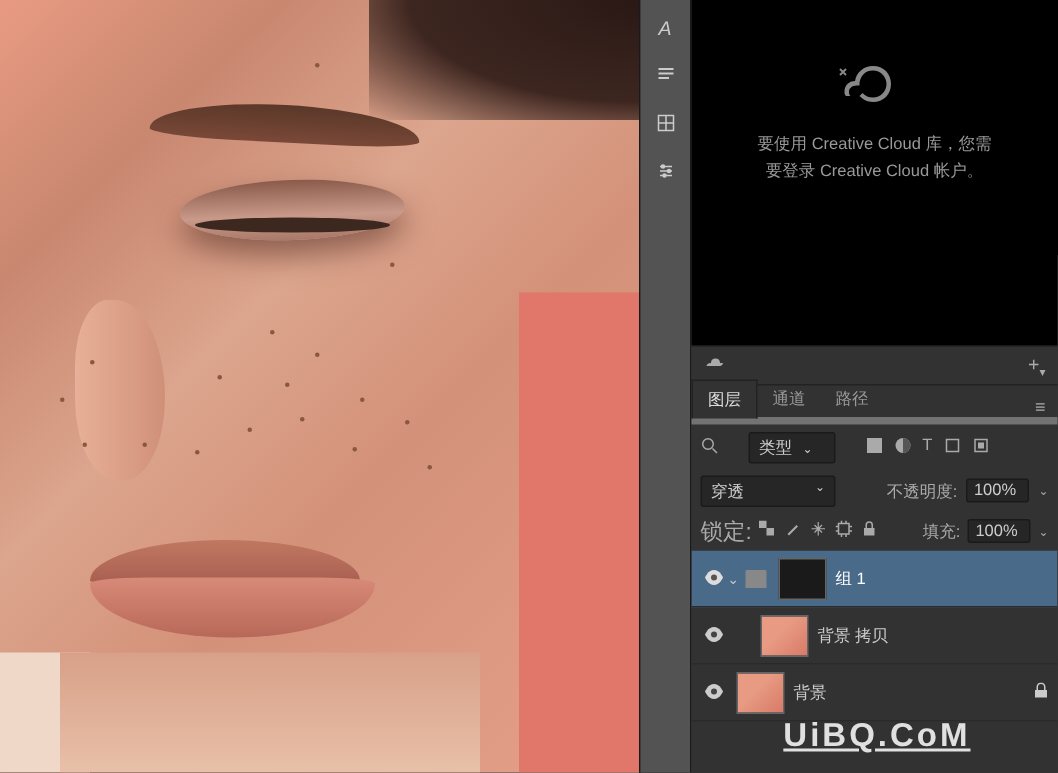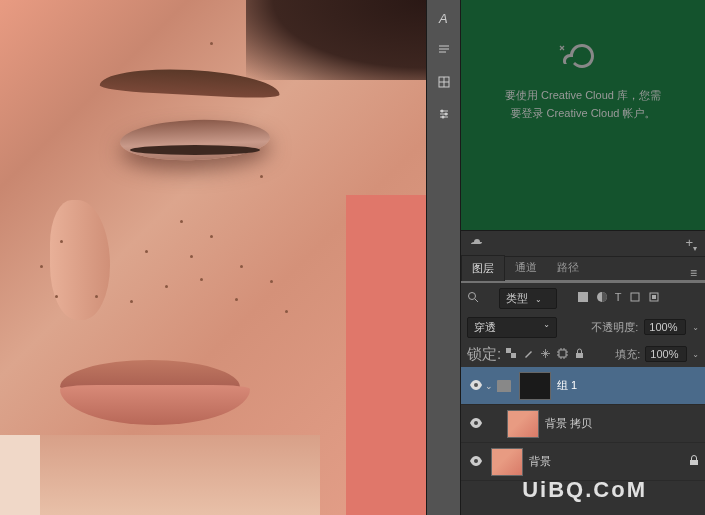--- a/index.html
+++ b/index.html
@@ -16,30 +16,30 @@
 .lips{position:absolute;top:360px;left:60px;width:200px;height:70px;}
 .lip-top{width:180px;height:30px;background:linear-gradient(to bottom,#c07862 0%,#a85e50 100%);border-radius:50% 50% 20% 20%/90% 90% 10% 10%;}
 .lip-bottom{width:190px;height:40px;background:linear-gradient(to bottom,#d88a78 0%,#b86858 100%);border-radius:20% 20% 50% 50%/10% 10% 90% 90%;margin-top:-5px;}
 .freckle{position:absolute;width:3px;height:3px;background:#8a5842;border-radius:50%;}
 .neck{position:absolute;bottom:0;left:40px;width:280px;height:80px;background:linear-gradient(to bottom,#d8a088 0%,#e8c0a8 100%);}
 
 .right-panel{width:279px;height:515px;float:left;background:#323232;position:relative;border-left:1px solid #1a1a1a;}
 .tool-strip{position:absolute;left:0;top:0;width:34px;height:515px;background:#535353;border-right:1px solid #1a1a1a;}
 .tool-btn{width:30px;height:28px;margin:4px auto 0;display:flex;align-items:center;justify-content:center;color:#ccc;font-size:14px;cursor:pointer;border-radius:2px;}
 
-.lib-area{position:absolute;left:34px;top:0;right:0;height:230px;background:#14532d;}
+.lib-area{position:absolute;left:34px;top:0;right:0;height:230px;background:#000000;}
 .cc-icon-wrap{text-align:center;padding-top:35px;}
 .cc-svg{display:inline-block;}
 .cc-text{color:#999;font-size:11px;text-align:center;padding:12px 40px 0;line-height:1.6;}
 
 .layers-panel{position:absolute;left:34px;bottom:0;right:0;top:230px;background:#323232;border-top:1px solid #1a1a1a;}
 .panel-icons{height:26px;display:flex;align-items:center;padding:0 8px;border-bottom:1px solid #222;}
 .panel-icons .icon{color:#aaa;font-size:12px;margin-right:8px;}
 .plus-icon{margin-left:auto;color:#aaa;font-size:13px;}
-.tabs{height:26px;display:flex;align-items:flex-end;border-bottom:3px solid #737373;}
+.tabs{height:26px;display:flex;align-items:flex-end;border-bottom:5px solid #737373;}
 .tab{padding:5px 10px;font-size:11px;color:#999;cursor:pointer;}
 .tab.active{color:#ddd;background:#323232;border-top:1px solid #222;border-left:1px solid #222;border-right:1px solid #222;margin-bottom:-1px;}
 .menu-icon{margin-left:auto;color:#aaa;padding:0 8px;font-size:12px;}
 
 .filter-row{height:30px;display:flex;align-items:center;padding:0 6px;gap:20px;}
 .search{color:#aaa;font-size:11px;}
 .kind-select{background:#262626;color:#ccc;border:1px solid #1a1a1a;font-size:11px;padding:2px 14px 2px 6px;border-radius:2px;position:relative;}
 .filter-icons{display:flex;gap:7px;color:#aaa;font-size:11px;}
 
 .blend-row{height:28px;display:flex;align-items:center;padding:0 6px;gap:6px;}
@@ -60,21 +60,21 @@
 .layer .indent{width:16px;}
 .layer .twisty{width:12px;color:#ccc;font-size:9px;}
 .layer .thumb{width:32px;height:28px;background:#888;border:1px solid #666;margin:0 6px;flex-shrink:0;}
 .layer .thumb.mask{background:#1a1a1a;}
 .layer .thumb.checker{background:repeating-conic-gradient(#ccc 0 25%,#fff 0 50%) 0 0/8px 8px;border:1px solid #666;}
 .layer .thumb.face{background:linear-gradient(135deg,#e89b82 40%,#d87a68 100%);}
 .layer .folder-icon{width:14px;height:12px;background:#888;margin-right:2px;border-radius:1px 1px 0 0;}
 .layer .layer-name{color:#ccc;font-size:11px;}
 .lock-small{margin-left:auto;color:#ccc;font-size:10px;}
 
-.watermark{position:absolute;bottom:12px;right:58px;font-size:22px;font-weight:bold;color:rgba(255,255,255,0.85);letter-spacing:2px;pointer-events:none;}
+.watermark{position:absolute;bottom:12px;right:58px;font-size:22px;font-weight:bold;color:rgba(255,255,255,0.85);letter-spacing:2px;pointer-events:none;text-decoration:underline;}
 </style>
 </head>
 <body>
 
 <div class="canvas-area">
   <div class="face-img">
     <div class="face-bg"></div>
     <div class="face-bg2"></div>
     <div class="neck"></div>
     <div class="face-top"></div>

